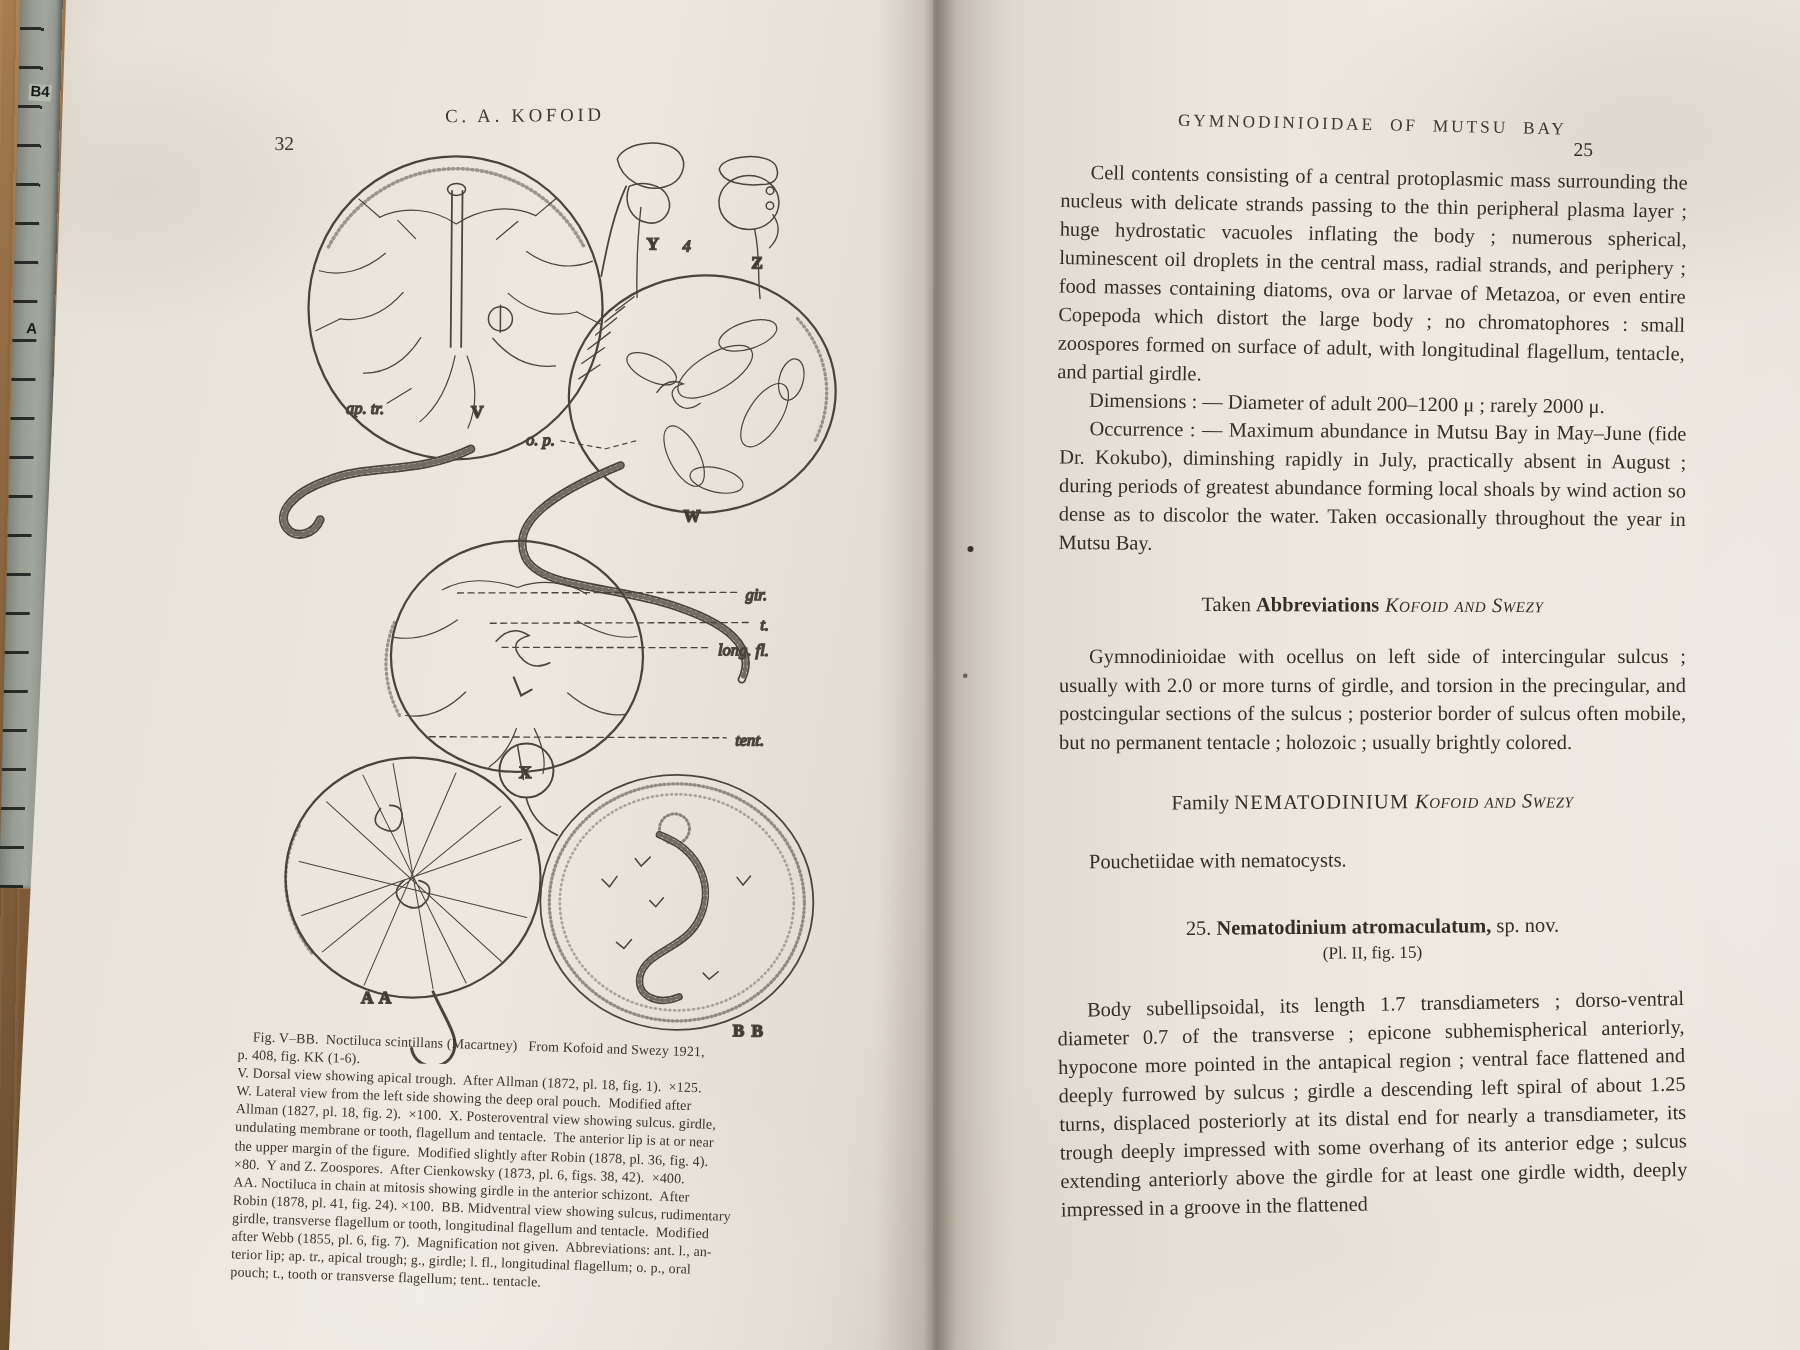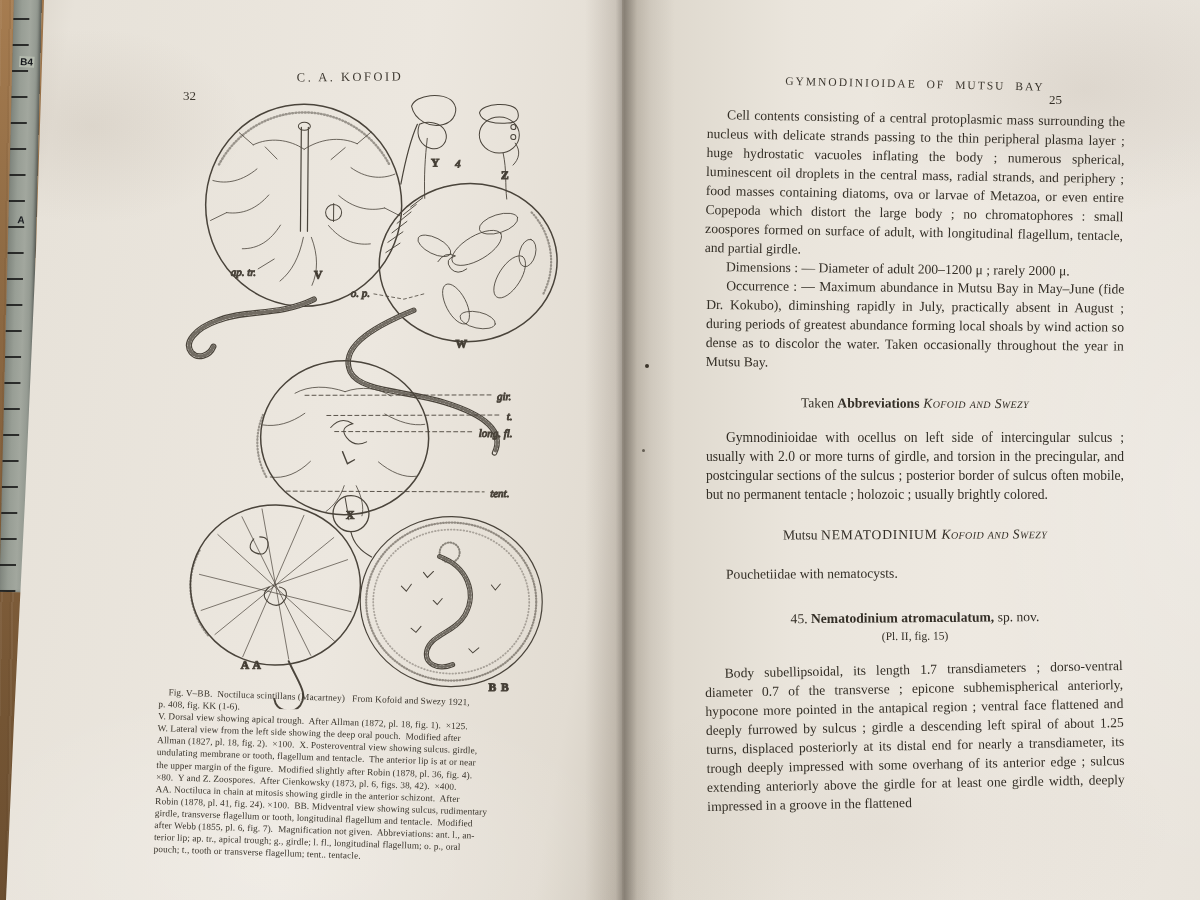--- a/index.html
+++ b/index.html
@@ -239,25 +239,25 @@
         <div class="rp-num">25</div>
 
         <p class="para blk mt16" style="transform:rotate(1deg)">Cell contents consisting of a central protoplasmic mass surrounding the nucleus with delicate strands passing to the thin peripheral plasma layer ; huge hydrostatic vacuoles inflating the body ; numerous spherical, luminescent oil droplets in the central mass, radial strands, and periphery ; food masses containing diatoms, ova or larvae of Metazoa, or even entire Copepoda which distort the large body ; no chromatophores : small zoospores formed on surface of adult, with longitudinal flagellum, tentacle, and partial girdle.</p>
         <p class="para blk" style="transform:rotate(.7deg); font-style:normal">Dimensions : — Diameter of adult 200–1200 μ ; rarely 2000 μ.</p>
         <p class="para blk" style="transform:rotate(.5deg)">Occurrence : — Maximum abundance in Mutsu Bay in May–June (fide Dr. Kokubo), diminshing rapidly in July, practically absent in August ; during periods of greatest abundance forming local shoals by wind action so dense as to discolor the water.  Taken occasionally throughout the year in Mutsu Bay.</p>
 
         <div class="h-center blk mt22" style="transform:rotate(.2deg)"><span>Taken </span><span class="bold">Abbreviations</span><span class="sc"> Kofoid and Swezy</span></div>
 
         <p class="para blk mt16" style="transform:rotate(0deg)">Gymnodinioidae with ocellus on left side of intercingular sulcus ; usually with 2.0 or more turns of girdle, and torsion in the precingular, and postcingular sections of the sulcus ; posterior border of sulcus often mobile, but no permanent tentacle ; holozoic ; usually brightly colored.</p>
 
-        <div class="h-center blk mt22" style="transform:rotate(-.3deg)"><span>Mutsu </span><span class="caps">NEMATODINIUM</span><span class="sc"> Kofoid and Swezy</span></div>
+        <div class="h-center blk mt22" style="transform:rotate(-.3deg)"><span>Family </span><span class="caps">NEMATODINIUM</span><span class="sc"> Kofoid and Swezy</span></div>
 
         <p class="para blk mt20" style="transform:rotate(-.4deg)">Pouchetiidae with nematocysts.</p>
 
-        <div class="h-center blk mt26" style="transform:rotate(-.5deg)"><span>45.  </span><span class="bold">Nematodinium atromaculatum,</span><span> sp. nov.</span></div>
+        <div class="h-center blk mt26" style="transform:rotate(-.5deg)"><span>25.  </span><span class="bold">Nematodinium atromaculatum,</span><span> sp. nov.</span></div>
         <div class="h-center sub blk" style="transform:rotate(-.6deg)">(Pl. II, fig. 15)</div>
 
         <p class="para blk mt16" style="transform:rotate(-1.1deg)">Body subellipsoidal, its length 1.7 transdiameters ; dorso-ventral diameter 0.7 of the transverse ; epicone subhemispherical anteriorly, hypocone more pointed in the antapical region ; ventral face flattened and deeply furrowed by sulcus ; girdle a descending left spiral of about 1.25 turns, displaced posteriorly at its distal end for nearly a transdiameter, its trough deeply impressed with some overhang of its anterior edge ; sulcus extending anteriorly above the girdle for at least one girdle width, deeply impressed in a groove in the flattened</p>
       </div>
     </div>
 
     <div class="gutter"></div>
     <div class="speck" style="left:645px; top:364px; width:4px; height:4px;"></div>
     <div class="speck" style="left:642px; top:449px; width:3px; height:3px; opacity:.7;"></div>
   </div>

